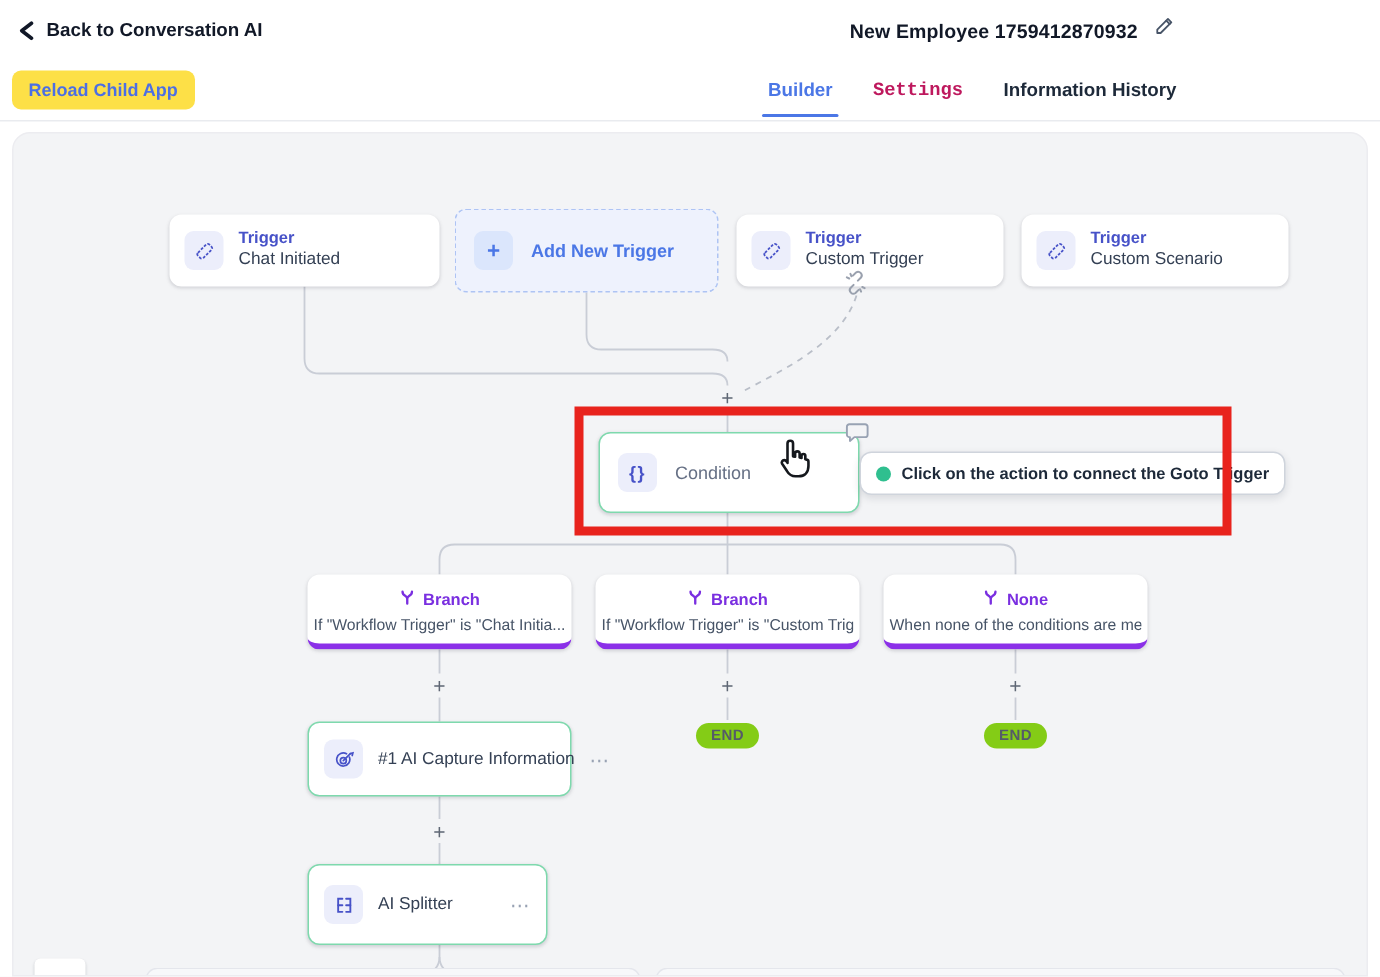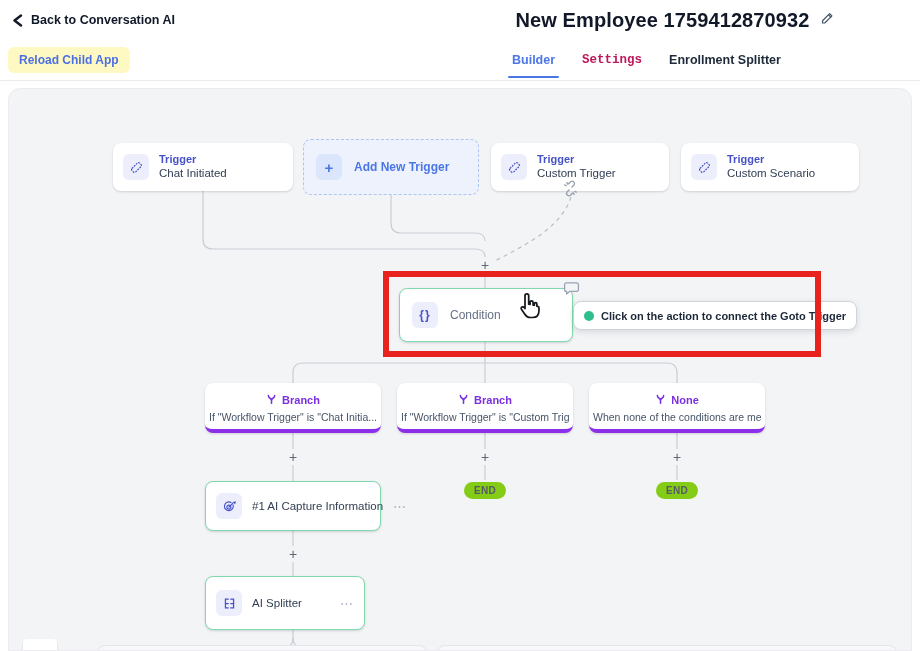--- a/index.html
+++ b/index.html
@@ -6,26 +6,26 @@
   html,body { width:920px; height:651px; overflow:hidden; background:#ffffff;
     font-family:"Liberation Sans", sans-serif; }
   .abs { position:absolute; }
 
   
   .header { position:absolute; left:0; top:0; width:836px; height:40px; background:#fff; }
   .back-link { position:absolute; left:12px; top:0; height:40px; display:flex; align-items:center; gap:8px; cursor:pointer; }
   .back-link svg { display:block; }
   .back-label { font-size:12.5px; font-weight:700; color:#111827; }
   .title-wrap { position:absolute; left:675px; top:0; height:40px; transform:translateX(-50%); display:flex; align-items:center; gap:10px; white-space:nowrap; }
-  .page-title { font-size:20px; font-weight:700; color:#111827; letter-spacing:.1px; }
+  .page-title { font-size:13px; font-weight:700; color:#111827; letter-spacing:.1px; }
 
   
   .toolbar { position:absolute; left:0; top:40px; width:920px; height:41px; background:#fff; border-bottom:1px solid #e9ebef; }
   .reload-btn { position:absolute; left:8px; top:7px; height:26px; padding:0 11px; display:flex; align-items:center;
-    background:#fef9c3; border-radius:6px; color:#4c6fe4; font-size:12px; font-weight:700; cursor:pointer; }
+    background:#fde047; border-radius:6px; color:#4c6fe4; font-size:12px; font-weight:700; cursor:pointer; }
   .tabs { position:absolute; left:512px; top:0; height:40px; display:flex; align-items:center; gap:27px; }
   .tab { font-size:12.5px; font-weight:700; color:#1d2939; height:40px; display:flex; align-items:center; position:relative; cursor:pointer; white-space:nowrap; }
   .tab.active { color:#4b77e6; }
   .tab.active::after { content:""; position:absolute; left:-4px; right:-4px; bottom:2px; height:2.5px; background:#4b77e6; border-radius:2px; }
   .tab.disabled { color:#be185d; cursor:default;font-family:Liberation Mono, monospace; }
 
   
   .canvas { position:absolute; left:8px; right:8px; top:88px; bottom:0; background:#f3f4f6;
     border:1px solid #ececf0; border-radius:12px 12px 0 0; overflow:hidden; }
   .canvas svg.wires { position:absolute; left:0; top:0; }
@@ -92,21 +92,21 @@
         </svg>
     </span>
   </div>
 </div>
 
 <div class="toolbar">
   <div class="reload-btn">Reload Child App</div>
   <div class="tabs">
     <div class="tab active">Builder</div>
     <div class="tab disabled">Settings</div>
-    <div class="tab">Enrollment Splitter</div>
+    <div class="tab">Information History</div>
   </div>
 </div>
 
 <div class="canvas">
 
   <svg class="wires" width="904" height="563" viewBox="0 0 904 563">
     <g fill="none" stroke="#c9cdd6" stroke-width="1.2">
       <path d="M194 102 V150 Q194 160 204 160 H466 Q476 160 476 168 V199"></path>
       <path d="M382 106 V134 Q382 144 392 144 H466 Q476 144 476 152"></path>
       <path d="M476 253 V274"></path>

